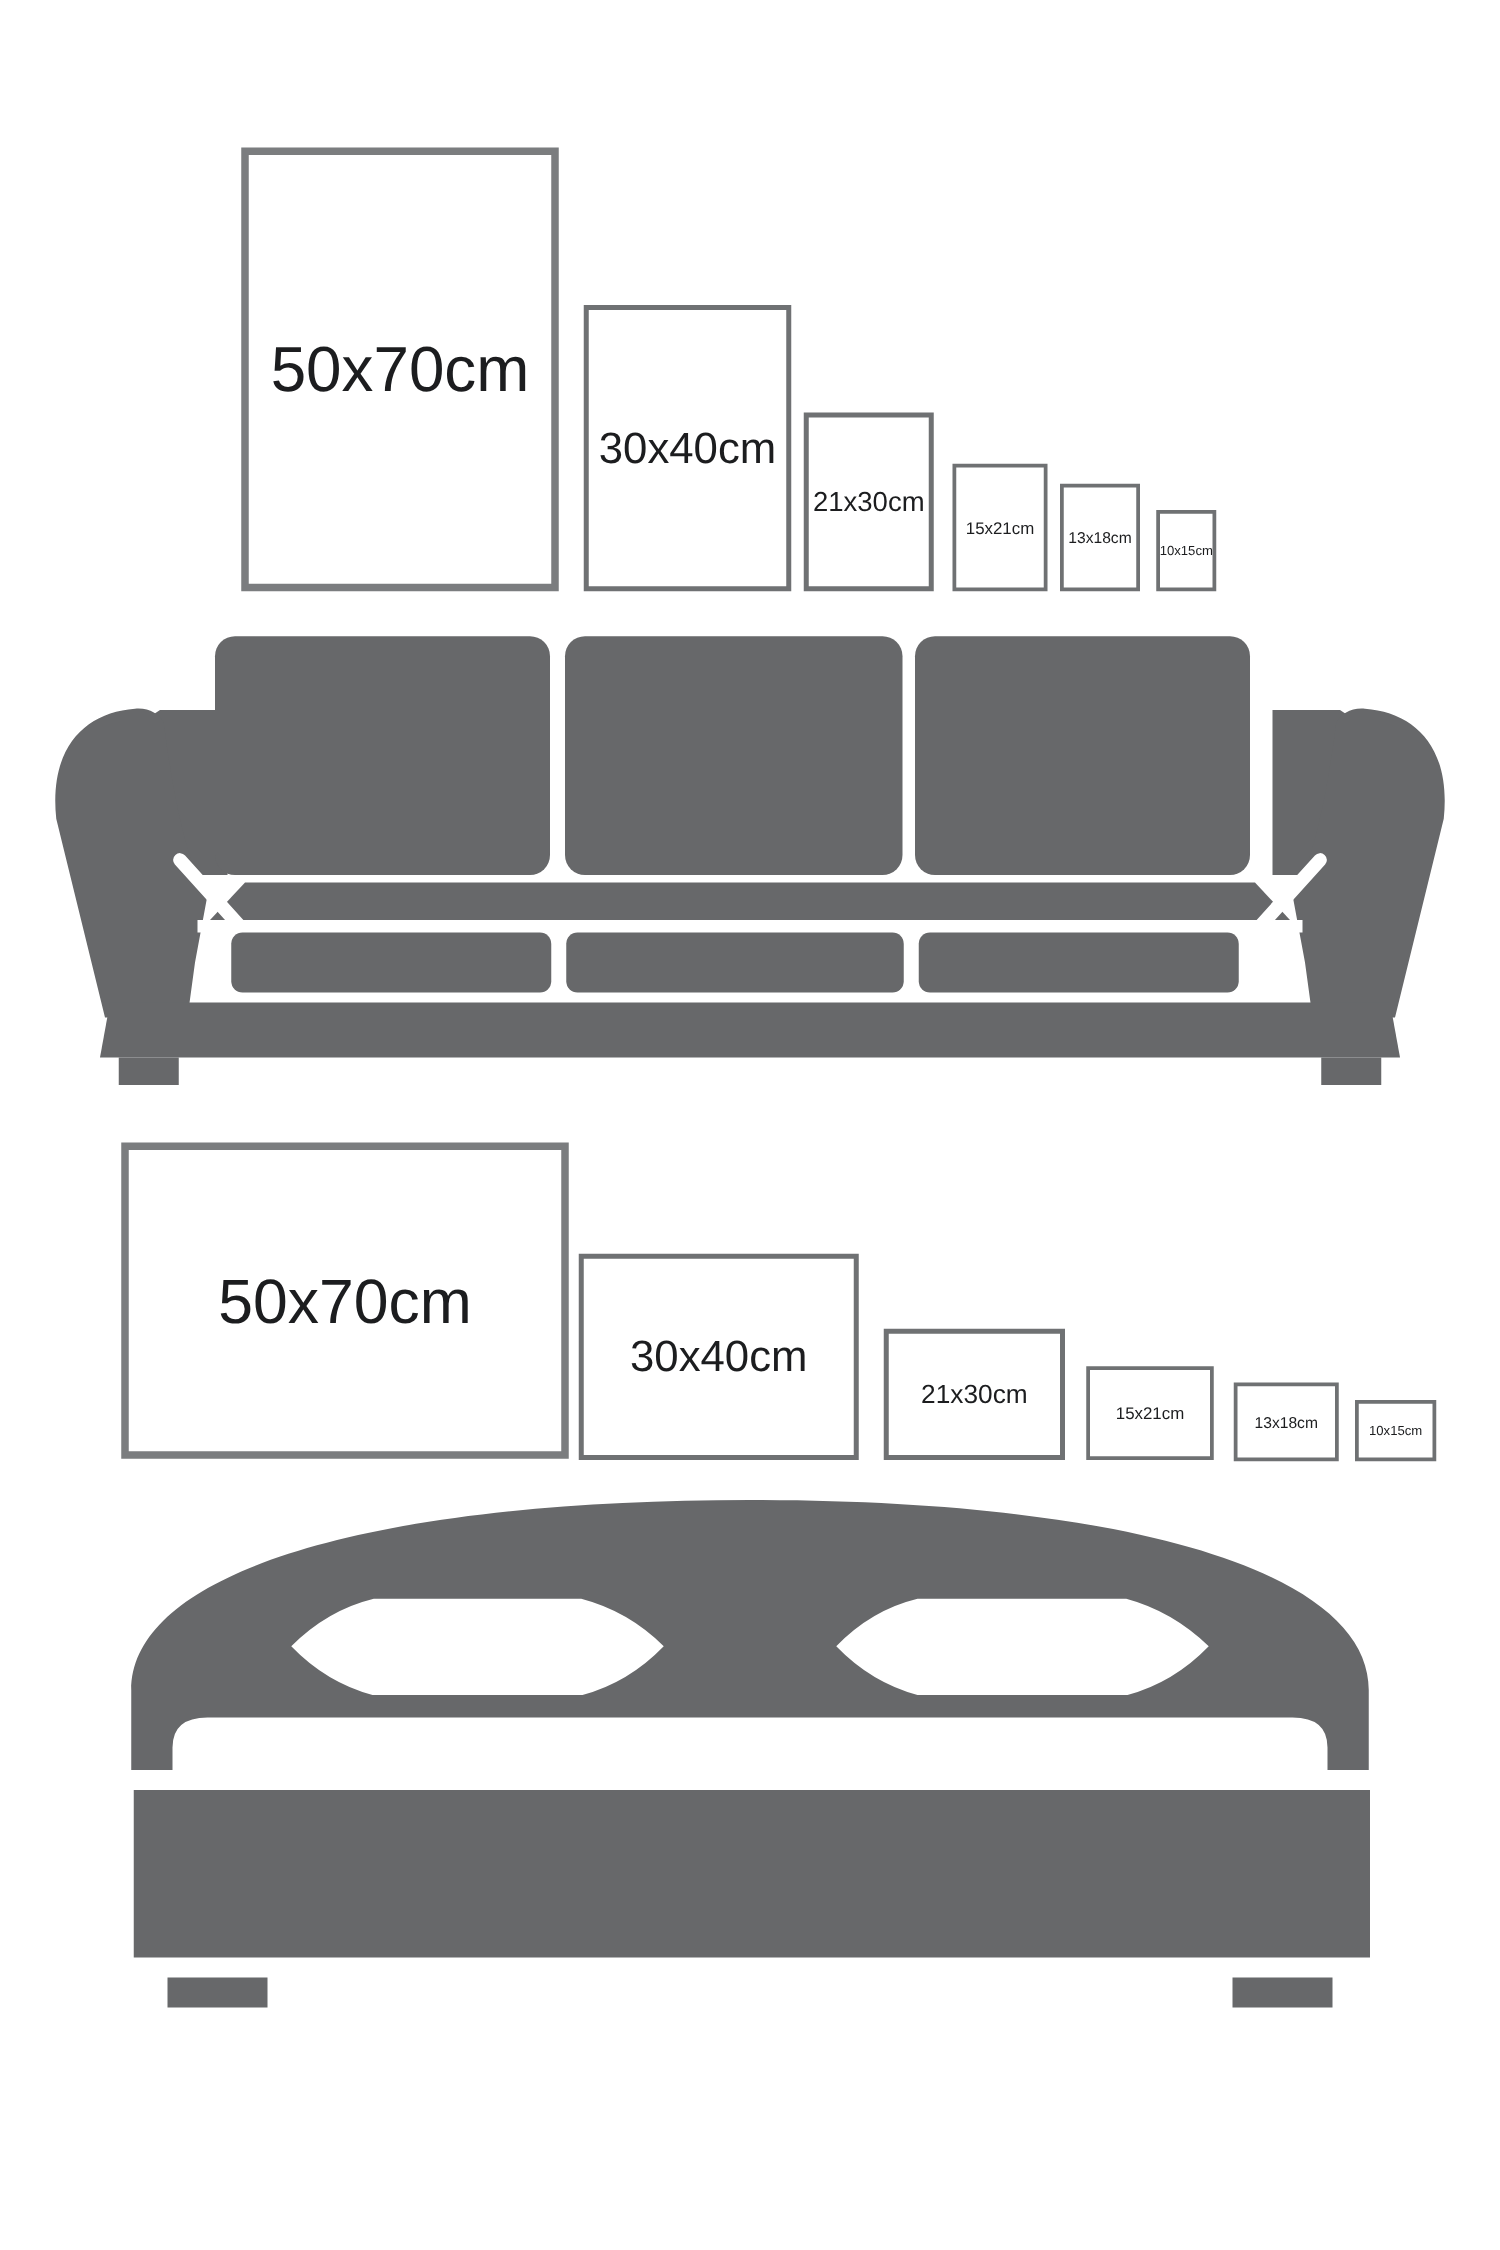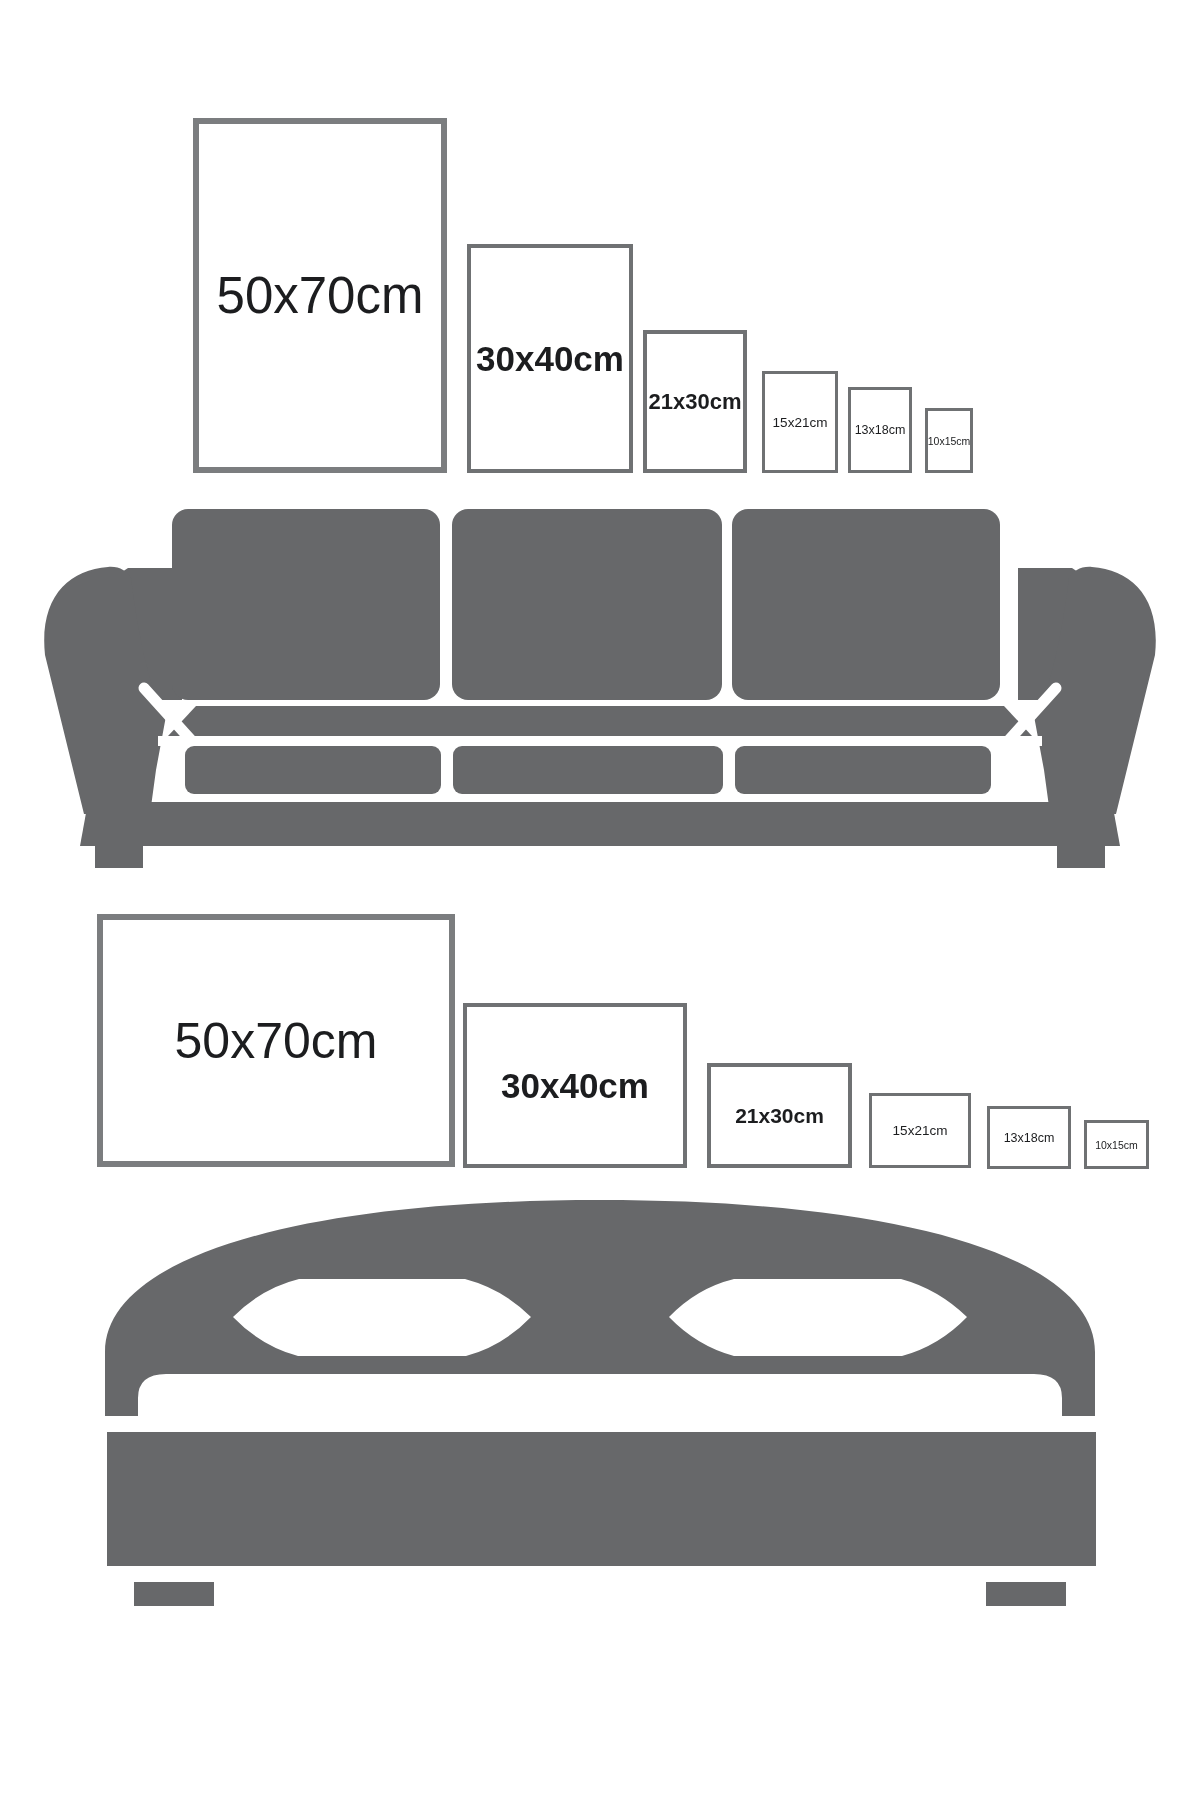--- a/index.html
+++ b/index.html
@@ -13,21 +13,21 @@
   #canvas{
     position:relative;width:1200px;height:1800px;background:var(--background);
     overflow:hidden;font-family:"Liberation Sans",sans-serif;padding-left:22px;
   }
   .frame{
     position:absolute;box-sizing:border-box;background:#fff;border-style:solid;
     display:flex;align-items:center;justify-content:center;
     color:var(--label-text);
   }
   .b6{border-width:6px;border-color:var(--frame-border-large);}
-  .b4{border-width:4px;border-color:var(--frame-border-small);font-weight:bold;}
+  .b4{border-width:4px;border-color:var(--frame-border-small);}
   .b3{border-width:3px;border-color:var(--frame-border-small);}
   .frame span{white-space:nowrap;}
   .illustration{position:absolute;display:block;}
 </style>
 </head>
 <body>
 
 <div id="canvas">
 
   <div class="frame b6" style="left:193px;top:118px;width:254px;height:355px;font-size:51px;">

